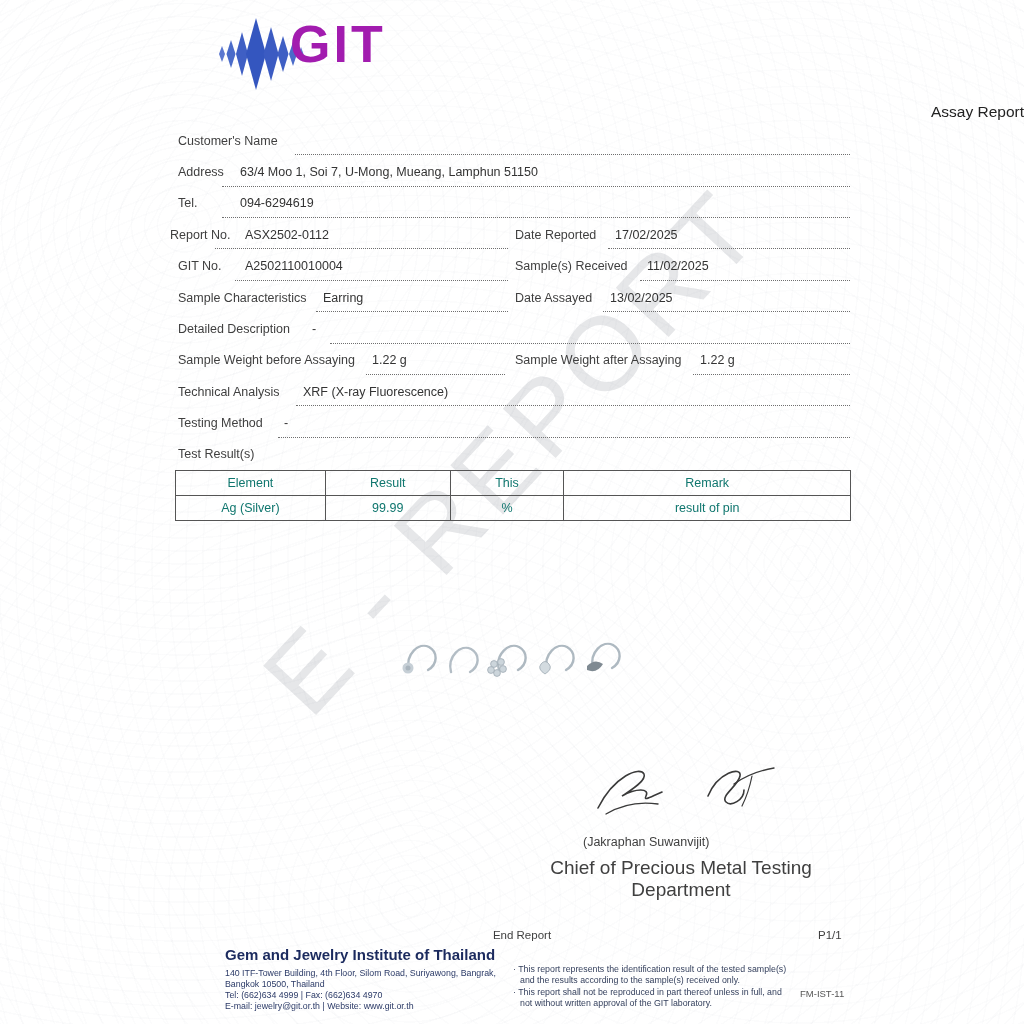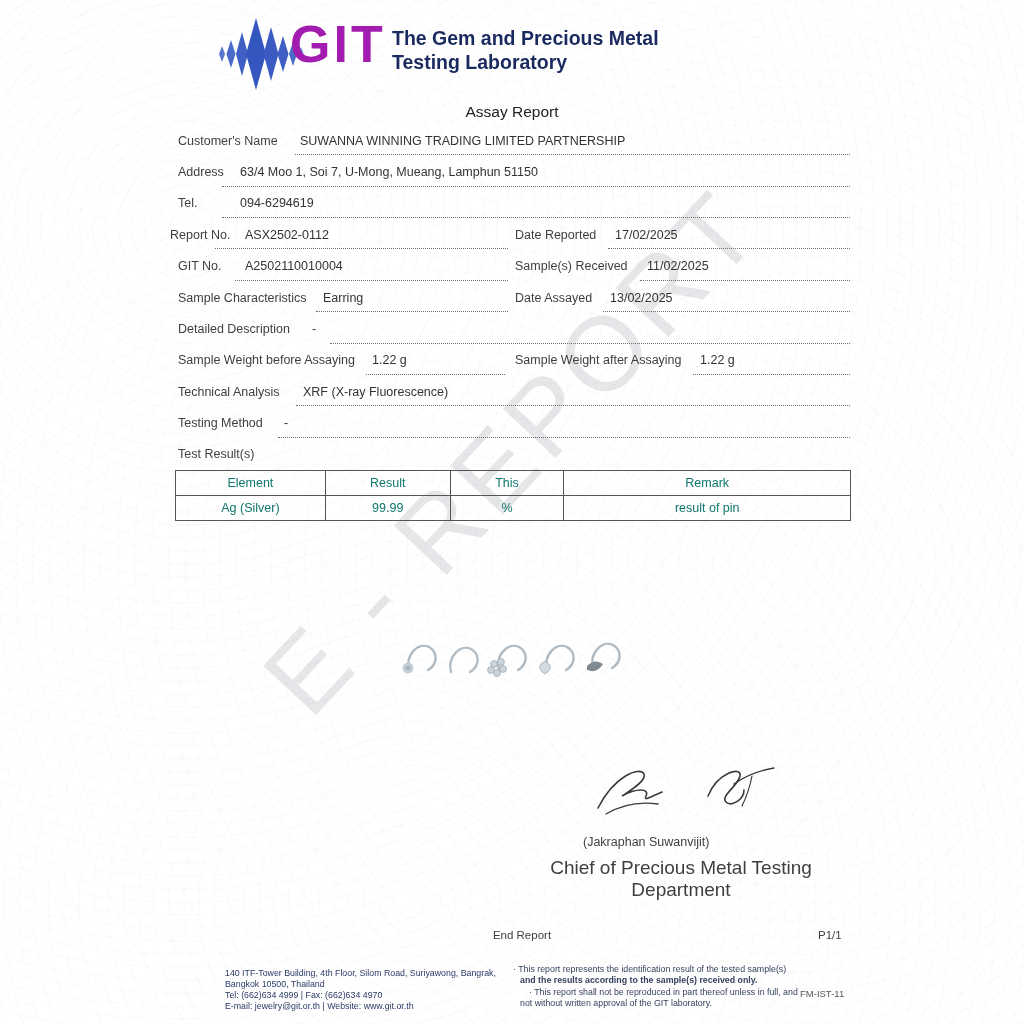--- a/index.html
+++ b/index.html
@@ -27,21 +27,21 @@
   }
   .logo-git{
     position:absolute;left:290px;top:14px;font-size:52px;font-weight:bold;
     color:#a21caf;letter-spacing:3px;z-index:2;
   }
   .org-lines{
     position:absolute;left:392px;top:26px;font-size:19.5px;font-weight:bold;
     color:#1b2a5e;line-height:24px;z-index:2;
   }
   .report-title{
-    position:absolute;left:0;top:103px;width:1024px;text-align:center;
+    position:absolute;left:0;top:103px;width:1024px;text-align:right;
     font-size:15.5px;color:#222;z-index:2;
   }
   table.results{
     position:absolute;left:175px;top:470px;width:676px;z-index:2;
     border-collapse:collapse;font-size:12.5px;color:#0f766e;
   }
   table.results th,table.results td{
     border:1px solid #555;text-align:center;font-weight:normal;
     height:24px;padding:0;
   }
@@ -69,29 +69,24 @@
       <polygon points="15,28 19.5,42 15,56 10.5,42" fill="#4a6bc9"></polygon>
       <polygon points="26,20 32,42 26,64 20,42" fill="#3f5fc4"></polygon>
       <polygon points="40,6 50,42 40,78 30,42" fill="#3456bf"></polygon>
       <polygon points="55,15 62.5,42 55,69 47.5,42" fill="#3b5bc2"></polygon>
       <polygon points="67,24 72.5,42 67,60 61.5,42" fill="#3f5fc4"></polygon>
       <polygon points="77,30 81,42 77,54 73,42" fill="#4a6bc9"></polygon>
       <polygon points="85,35 87.5,42 85,49 82.5,42" fill="#5b78d0"></polygon>
     </svg>
   </div>
   <div class="logo-git">GIT</div>
-  <div class="org-lines">
-    <div>The Gem and Precious Metal</div>
-    <div>Testing Laboratory</div>
-  </div>
 
   <div class="report-title">Assay Report</div>
 
   <div class="lbl" style="left:178px;top:134px;">Customer's Name</div>
-  <div class="val" style="left:300px;top:134px;">SUWANNA WINNING TRADING LIMITED PARTNERSHIP</div>
   <div class="line" style="left:295px;top:154px;width:555px;"></div>
 
   <div class="lbl" style="left:178px;top:165px;">Address</div>
   <div class="val" style="left:240px;top:165px;">63/4 Moo 1, Soi 7, U-Mong, Mueang, Lamphun 51150</div>
   <div class="line" style="left:222px;top:186px;width:628px;"></div>
 
   <div class="lbl" style="left:178px;top:196px;">Tel.</div>
   <div class="val" style="left:240px;top:196px;">094-6294619</div>
   <div class="line" style="left:222px;top:217px;width:628px;"></div>
 
@@ -194,25 +189,26 @@
       <path d="M142 22 C 156 12, 170 8, 182 6" stroke="#3a3a3a" stroke-width="1.4" fill="none" stroke-linecap="round"></path>
       <path d="M160 14 C 158 24, 154 36, 150 44" stroke="#3a3a3a" stroke-width="1.2" fill="none" stroke-linecap="round"></path>
     </svg>
   </div>
   <div class="sig-name">(Jakraphan Suwanvijit)</div>
   <div class="sig-title">Chief of Precious Metal Testing Department</div>
 
   <div class="end-report">End Report</div>
   <div class="page-no">P1/1</div>
 
+  <div class="inst-name">Gem and Jewelry Institute of Thailand</div>
   <div class="inst-line" style="left:225px;top:968px;">140 ITF-Tower Building, 4th Floor, Silom Road, Suriyawong, Bangrak,</div>
   <div class="inst-line" style="left:225px;top:979px;">Bangkok 10500, Thailand</div>
   <div class="inst-line" style="left:225px;top:990px;">Tel: (662)634 4999  |  Fax: (662)634 4970</div>
   <div class="inst-line" style="left:225px;top:1001px;">E-mail: jewelry@git.or.th  |  Website: www.git.or.th</div>
 
   <div class="note-line" style="left:513px;top:964px;">· This report represents the identification result of the tested sample(s)</div>
-  <div class="note-line" style="left:520px;top:975px;font-weight:bold;">and the results according to the sample(s) received only.</div>
-  <div class="note-line" style="left:513px;top:987px;margin-left:16px;">· This report shall not be reproduced in part thereof unless in full, and</div>
+  <div class="note-line" style="left:520px;top:975px;">and the results according to the sample(s) received only.</div>
+  <div class="note-line" style="left:513px;top:987px;">· This report shall not be reproduced in part thereof unless in full, and</div>
   <div class="note-line" style="left:520px;top:998px;">not without written approval of the GIT laboratory.</div>
 
   <div class="form-code">FM-IST-11</div>
 
 </div>
 
 </body></html>

